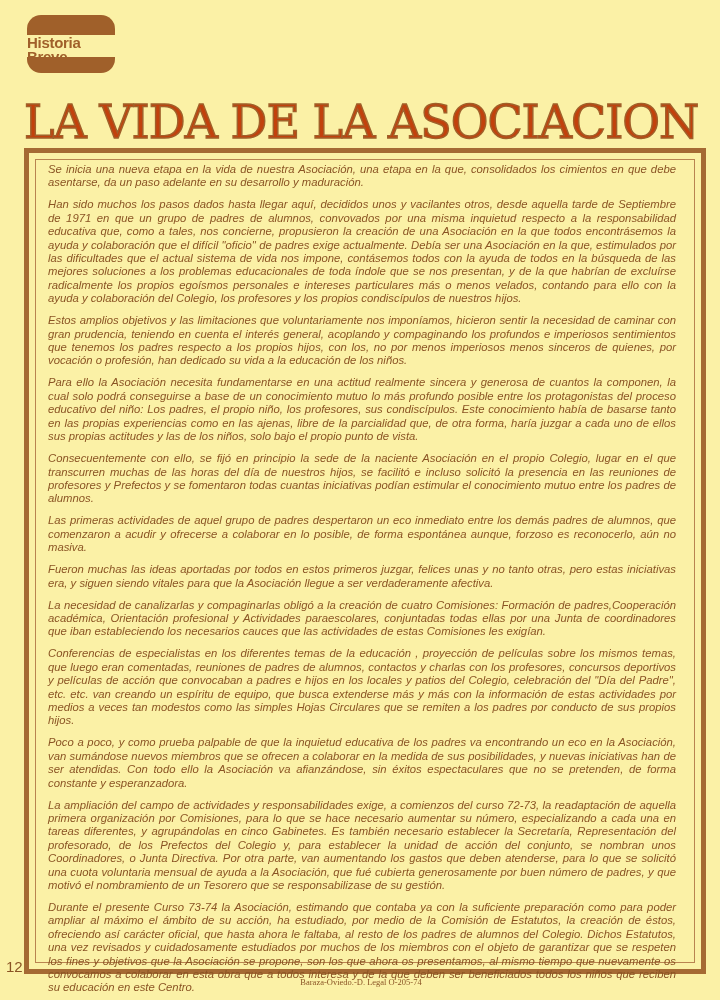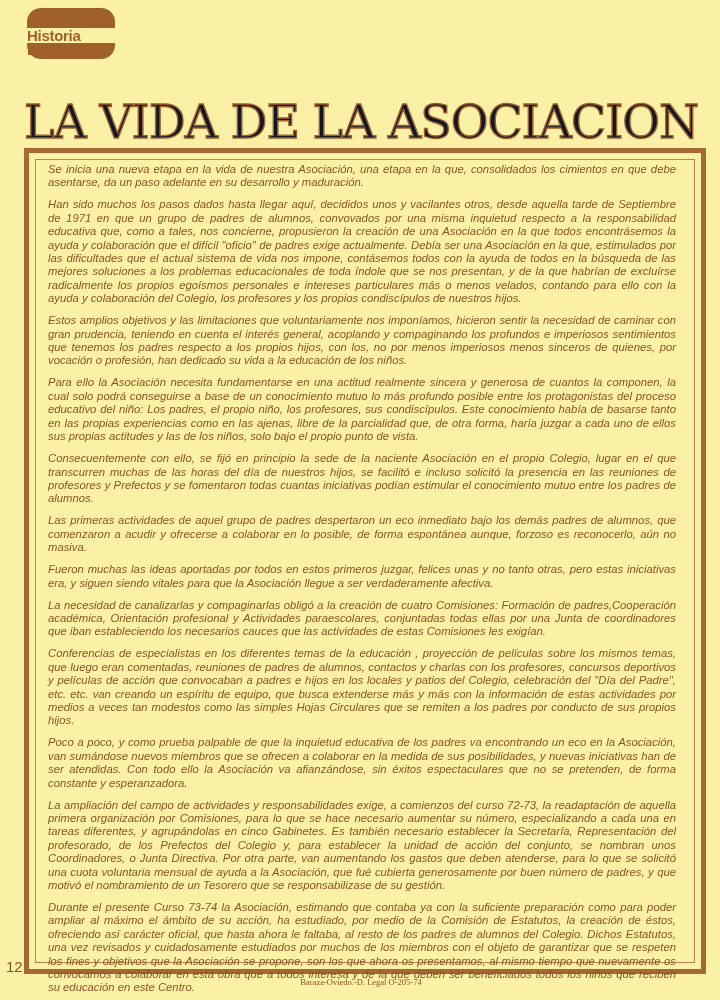--- a/index.html
+++ b/index.html
@@ -4,38 +4,38 @@
 <style>
   html, body { margin: 0; padding: 0; }
   body {
     width: 720px; height: 1000px; overflow: hidden;
     background: #fbf1a6;
     position: relative;
     font-family: "Liberation Sans", sans-serif;
     color: #7a4a1e;
   }
   .logo {
-    position: absolute; left: 27px; top: 8px;
-    width: 88px; height: 51px;
+    position: absolute; left: 27px; top: 15px;
+    width: 88px; height: 58px;
   }
   .logo .top, .logo .bottom {
     position: absolute; left: 0; width: 88px; background: #a0602a;
   }
   .logo .top { top: 0; height: 20px; border-radius: 14px 14px 0 0; }
   .logo .bottom { bottom: 0; height: 16px; border-radius: 0 0 14px 14px; }
   .logo .text {
     position: absolute; left: 0; top: 21px; width: 88px;
     font-family: "Liberation Sans", sans-serif; font-weight: bold;
     color: #a0602a; font-size: 15px; line-height: 14px; letter-spacing: -0.3px;
   }
   .title {
     position: absolute; left: 24px; top: 96px; width: 680px;
     font-family: "DejaVu Serif", serif;
     font-size: 46px; line-height: 52px; letter-spacing: -1px;
-    color: #0f172a;
+    color: #c2410c;
     -webkit-text-stroke: 1.4px #a0602a;
     white-space: nowrap;
   }
   .frame {
     position: absolute; left: 24px; top: 148px; width: 682px; height: 826px;
     border: 5px solid #a56a33; box-sizing: border-box;
   }
   .frame-inner {
     position: absolute; left: 6px; top: 6px; right: 6px; bottom: 6px;
     border: 1px solid #b98450;
@@ -73,21 +73,21 @@
 <div class="frame">
   <div class="frame-inner"></div>
 </div>
 
 <div class="content">
   <p>Se inicia una nueva etapa en la vida de nuestra Asociación, una etapa en la que, consolidados los cimientos en que debe asentarse, da un paso adelante en su desarrollo y maduración.</p>
   <p>Han sido muchos los pasos dados hasta llegar aquí, decididos unos y vacilantes otros, desde aquella tarde de Septiembre de 1971 en que un grupo de padres de alumnos, convovados por una misma inquietud respecto a la responsabilidad educativa que, como a tales, nos concierne, propusieron la creación de una Asociación en la que todos encontrásemos la ayuda y colaboración que el difícil "oficio" de padres exige actualmente. Debía ser una Asociación en la que, estimulados por las dificultades que el actual sistema de vida nos impone, contásemos todos con la ayuda de todos en la búsqueda de las mejores soluciones a los problemas educacionales de toda índole que se nos presentan, y de la que habrían de excluírse radicalmente los propios egoísmos personales e intereses particulares más o menos velados, contando para ello con la ayuda y colaboración del Colegio, los profesores y los propios condiscípulos de nuestros hijos.</p>
   <p>Estos amplios objetivos y las limitaciones que voluntariamente nos imponíamos, hicieron sentir la necesidad de caminar con gran prudencia, teniendo en cuenta el interés general, acoplando y compaginando los profundos e imperiosos sentimientos que tenemos los padres respecto a los propios hijos, con los, no por menos imperiosos menos sinceros de quienes, por vocación o profesión, han dedicado su vida a la educación de los niños.</p>
   <p>Para ello la Asociación necesita fundamentarse en una actitud realmente sincera y generosa de cuantos la componen, la cual solo podrá conseguirse a base de un conocimiento mutuo lo más profundo posible entre los protagonistas del proceso educativo del niño: Los padres, el propio niño, los profesores, sus condiscípulos. Este conocimiento había de basarse tanto en las propias experiencias como en las ajenas, libre de la parcialidad que, de otra forma, haría juzgar a cada uno de ellos sus propias actitudes y las de los niños, solo bajo el propio punto de vista.</p>
   <p>Consecuentemente con ello, se fijó en principio la sede de la naciente Asociación en el propio Colegio, lugar en el que transcurren muchas de las horas del día de nuestros hijos, se facilitó e incluso solicitó la presencia en las reuniones de profesores y Prefectos y se fomentaron todas cuantas iniciativas podían estimular el conocimiento mutuo entre los padres de alumnos.</p>
-  <p>Las primeras actividades de aquel grupo de padres despertaron un eco inmediato bajo los demás padres de alumnos, que comenzaron a acudir y ofrecerse a colaborar en lo posible, de forma espontánea aunque, forzoso es reconocerlo, aún no masiva.</p>
+  <p>Las primeras actividades de aquel grupo de padres despertaron un eco inmediato entre los demás padres de alumnos, que comenzaron a acudir y ofrecerse a colaborar en lo posible, de forma espontánea aunque, forzoso es reconocerlo, aún no masiva.</p>
   <p>Fueron muchas las ideas aportadas por todos en estos primeros juzgar, felices unas y no tanto otras, pero estas iniciativas era, y siguen siendo vitales para que la Asociación llegue a ser verdaderamente afectiva.</p>
   <p>La necesidad de canalizarlas y compaginarlas obligó a la creación de cuatro Comisiones: Formación de padres,Cooperación académica, Orientación profesional y Actividades paraescolares, conjuntadas todas ellas por una Junta de coordinadores que iban estableciendo los necesarios cauces que las actividades de estas Comisiones les exigían.</p>
   <p>Conferencias de especialistas en los diferentes temas de la educación , proyección de películas sobre los mismos temas, que luego eran comentadas, reuniones de padres de alumnos, contactos y charlas con los profesores, concursos deportivos y películas de acción que convocaban a padres e hijos en los locales y patios del Colegio, celebración del "Día del Padre", etc. etc. van creando un espíritu de equipo, que busca extenderse más y más con la información de estas actividades por medios a veces tan modestos como las simples Hojas Circulares que se remiten a los padres por conducto de sus propios hijos.</p>
   <p>Poco a poco, y como prueba palpable de que la inquietud educativa de los padres va encontrando un eco en la Asociación, van sumándose nuevos miembros que se ofrecen a colaborar en la medida de sus posibilidades, y nuevas iniciativas han de ser atendidas. Con todo ello la Asociación va afianzándose, sin éxitos espectaculares que no se pretenden, de forma constante y esperanzadora.</p>
   <p>La ampliación del campo de actividades y responsabilidades exige, a comienzos del curso 72-73, la readaptación de aquella primera organización por Comisiones, para lo que se hace necesario aumentar su número, especializando a cada una en tareas diferentes, y agrupándolas en cinco Gabinetes. Es también necesario establecer la Secretaría, Representación del profesorado, de los Prefectos del Colegio y, para establecer la unidad de acción del conjunto, se nombran unos Coordinadores, o Junta Directiva. Por otra parte, van aumentando los gastos que deben atenderse, para lo que se solicitó una cuota voluntaria mensual de ayuda a la Asociación, que fué cubierta generosamente por buen número de padres, y que motivó el nombramiento de un Tesorero que se responsabilizase de su gestión.</p>
   <p>Durante el presente Curso 73-74 la Asociación, estimando que contaba ya con la suficiente preparación como para poder ampliar al máximo el ámbito de su acción, ha estudiado, por medio de la Comisión de Estatutos, la creación de éstos, ofreciendo así carácter oficial, que hasta ahora le faltaba, al resto de los padres de alumnos del Colegio. Dichos Estatutos, una vez revisados y cuidadosamente estudiados por muchos de los miembros con el objeto de garantizar que se respeten los fines y objetivos que la Asociación se propone, son los que ahora os presentamos, al mismo tiempo que nuevamente os convocamos a colaborar en esta obra que a todos interesa y de la que deben ser beneficiados todos los niños que reciben su educación en este Centro.</p>
 </div>
 
 <div class="page-num">12</div>
 <div class="footer">Baraza-Oviedo.-D. Legal O-205-74</div>

